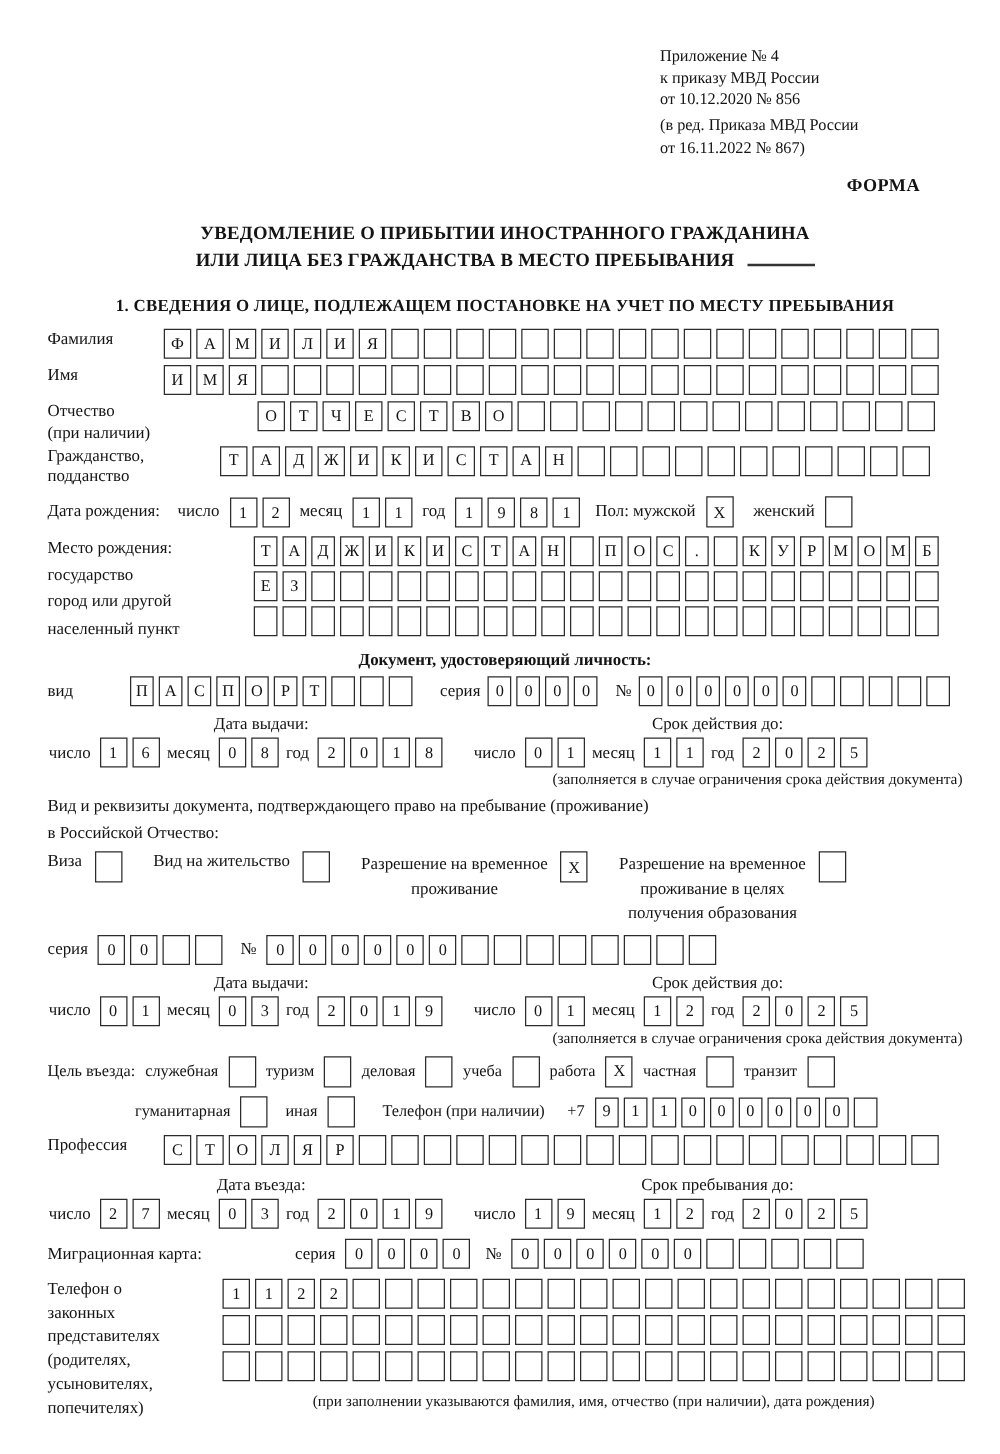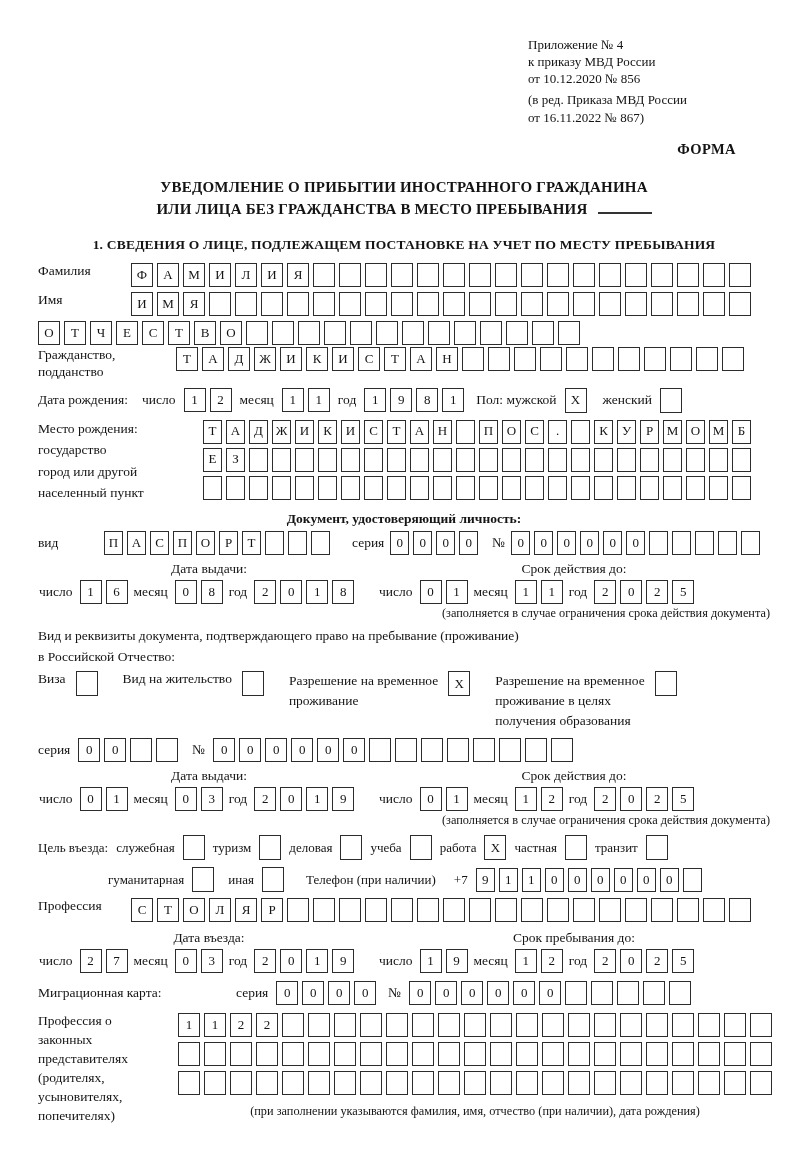--- a/index.html
+++ b/index.html
@@ -32,21 +32,21 @@
   }
   .w93{width:93px;} .w168{width:168px;} .w138{width:138px;}
   .doc-head{text-align:center;font-weight:bold;font-size:13.5px;margin-top:7px;}
   .two-col{display:flex;margin-top:6px;justify-content:center;}
   .col{display:flex;flex-direction:column;}
   .col-head{text-align:center;font-size:13.5px;margin-bottom:2px;}
   .dategroup{display:flex;align-items:center;gap:6px;}
   .dategroup .lbl{margin-right:1px;}
   .note{font-size:12.3px;text-align:right;margin-top:2px;}
   .para{margin-top:8px;}
-  .opt-label{text-align:left;line-height:1.45;}
+  .opt-label{text-align:center;line-height:1.45;}
   .permit-row{display:flex;align-items:flex-start;gap:25px;margin-top:6px;}
   .permit-opt{display:flex;align-items:flex-start;gap:10px;}
   .purpose-row{display:flex;align-items:center;gap:8px;margin-top:7px;font-size:13px;flex-wrap:nowrap;}
   .bp{display:flex;margin-top:5px;}
   .bp-labels{flex:none;width:165px;line-height:21.5px;}
   .bp-cells{display:flex;flex-direction:column;gap:4px;}
   .reps{display:flex;margin-top:6px;}
   .reps-labels{flex:none;width:140px;line-height:19px;}
   .reps-right{display:flex;flex-direction:column;gap:5px;}
   .reps-note{font-size:12.3px;text-align:center;margin-top:4px;}
@@ -126,20 +126,24 @@
       <span class="cell"></span>
       <span class="cell"></span>
       <span class="cell"></span>
       <span class="cell"></span>
       <span class="cell"></span>
       <span class="cell"></span>
     </span>
 </div>
 
 <div class="row">
+  <span class="lblcol w168">
+    <div>Отчество</div>
+    <div>(при наличии)</div>
+  </span>
   <span class="cellrow">
       <span class="cell">О</span>
       <span class="cell">Т</span>
       <span class="cell">Ч</span>
       <span class="cell">Е</span>
       <span class="cell">С</span>
       <span class="cell">Т</span>
       <span class="cell">В</span>
       <span class="cell">О</span>
       <span class="cell"></span>
@@ -630,21 +634,21 @@
       <span class="cell"></span>
       <span class="cell"></span>
       <span class="cell"></span>
       <span class="cell"></span>
       <span class="cell"></span>
     </span>
 </div>
 
 <div class="reps">
   <div class="reps-labels">
-    <div>Профессия о</div>
+    <div>Телефон о</div>
     <div>законных</div>
     <div>представителях</div>
     <div>(родителях,</div>
     <div>усыновителях,</div>
     <div>попечителях)</div>
   </div>
   <div class="reps-right" style="margin-top:2px;">
     <div class="cellrow">
         <span class="cell">1</span>
         <span class="cell">1</span>

